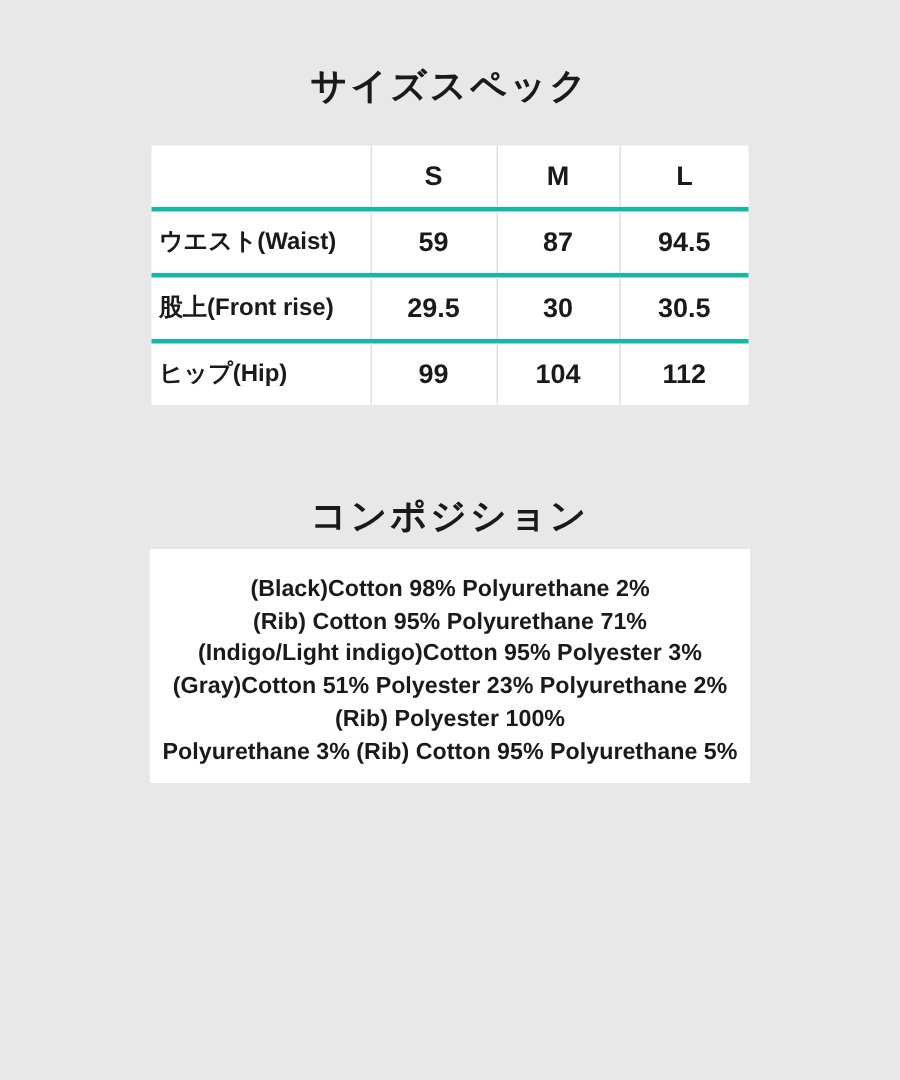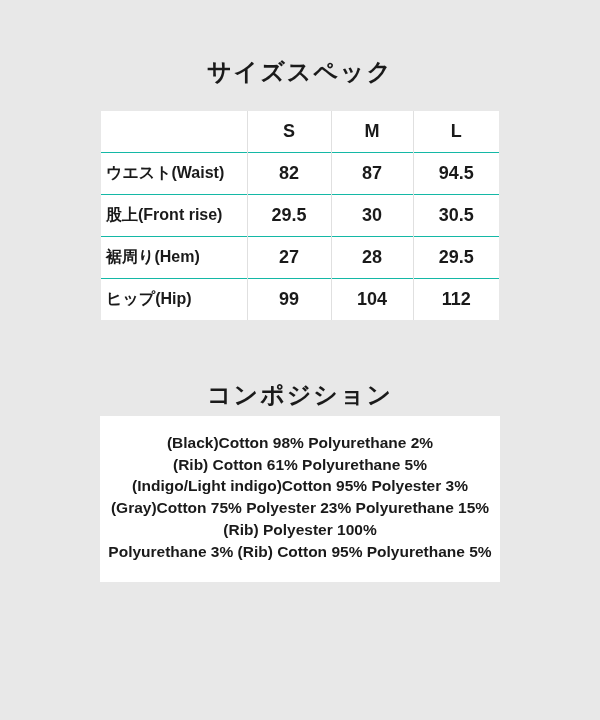--- a/index.html
+++ b/index.html
@@ -17,22 +17,21 @@
   .section-title {
     margin: 0;
     text-align: center;
     font-size: 24px;
     line-height: 30px;
     font-weight: 700;
     letter-spacing: 2px;
     color: #1a1a1a;
   }
   #size-title {
-    padding-top: 24px;
-    margin-top: 33px;
+    padding-top: 43px;
   }
   #composition-title {
     margin-top: 60px;
   }
   table.size-table {
     width: 398px;
     margin: 24px auto 0 auto;
     border-collapse: collapse;
     background: #ffffff;
     table-layout: fixed;
@@ -47,36 +46,36 @@
     padding: 0;
     vertical-align: middle;
     text-align: center;
     font-weight: 700;
     font-size: 18px;
     white-space: nowrap;
     overflow: visible;
   }
   table.size-table tr + tr th,
   table.size-table tr + tr td {
-    border-top: 1px solid #14b8a6;
+    border-top: 3px solid #14b8a6;
   }
   table.size-table th + th,
   table.size-table td + td {
     border-left: 1px solid #e0e0e0;
   }
   table.size-table td.row-label {
     text-align: left;
     padding-left: 5px;
     font-size: 16px;
   }
   .composition-panel {
     width: 400px;
     margin: 6px auto 0 auto;
     background: #ffffff;
-    padding: 16px 0 20px 0;
+    padding: 16px 0 10px 0;
     text-align: center;
   }
   .composition-line {
     font-size: 15.5px;
     font-weight: 700;
     line-height: 21.7px;
     white-space: nowrap;
     color: #1a1a1a;
   }
 </style>
@@ -94,47 +93,41 @@
   </colgroup>
   <tbody>
     <tr>
       <th></th>
       <th>S</th>
       <th>M</th>
       <th>L</th>
     </tr>
     <tr>
       <td class="row-label">ウエスト(Waist)</td>
-      <td>82</td>
+      <td>59</td>
       <td>87</td>
       <td>94.5</td>
     </tr>
     <tr>
       <td class="row-label">股上(Front rise)</td>
       <td>29.5</td>
       <td>30</td>
       <td>30.5</td>
-    </tr>
-    <tr>
-      <td class="row-label">裾周り(Hem)</td>
-      <td>27</td>
-      <td>28</td>
-      <td>29.5</td>
     </tr>
     <tr>
       <td class="row-label">ヒップ(Hip)</td>
       <td>99</td>
       <td>104</td>
       <td>112</td>
     </tr>
   </tbody>
 </table>
 
 <h2 id="composition-title" class="section-title">コンポジション</h2>
 
 <div class="composition-panel">
   <div class="composition-line">(Black)Cotton 98% Polyurethane 2%</div>
-  <div class="composition-line">(Rib) Cotton 61% Polyurethane 5%</div>
+  <div class="composition-line">(Rib) Cotton 95% Polyurethane 71%</div>
   <div class="composition-line">(Indigo/Light indigo)Cotton 95% Polyester 3%</div>
-  <div class="composition-line">(Gray)Cotton 75% Polyester 23% Polyurethane 15%</div>
+  <div class="composition-line">(Gray)Cotton 51% Polyester 23% Polyurethane 2%</div>
   <div class="composition-line">(Rib) Polyester 100%</div>
   <div class="composition-line">Polyurethane 3% (Rib) Cotton 95% Polyurethane 5%</div>
 </div>
 
 </body></html>

